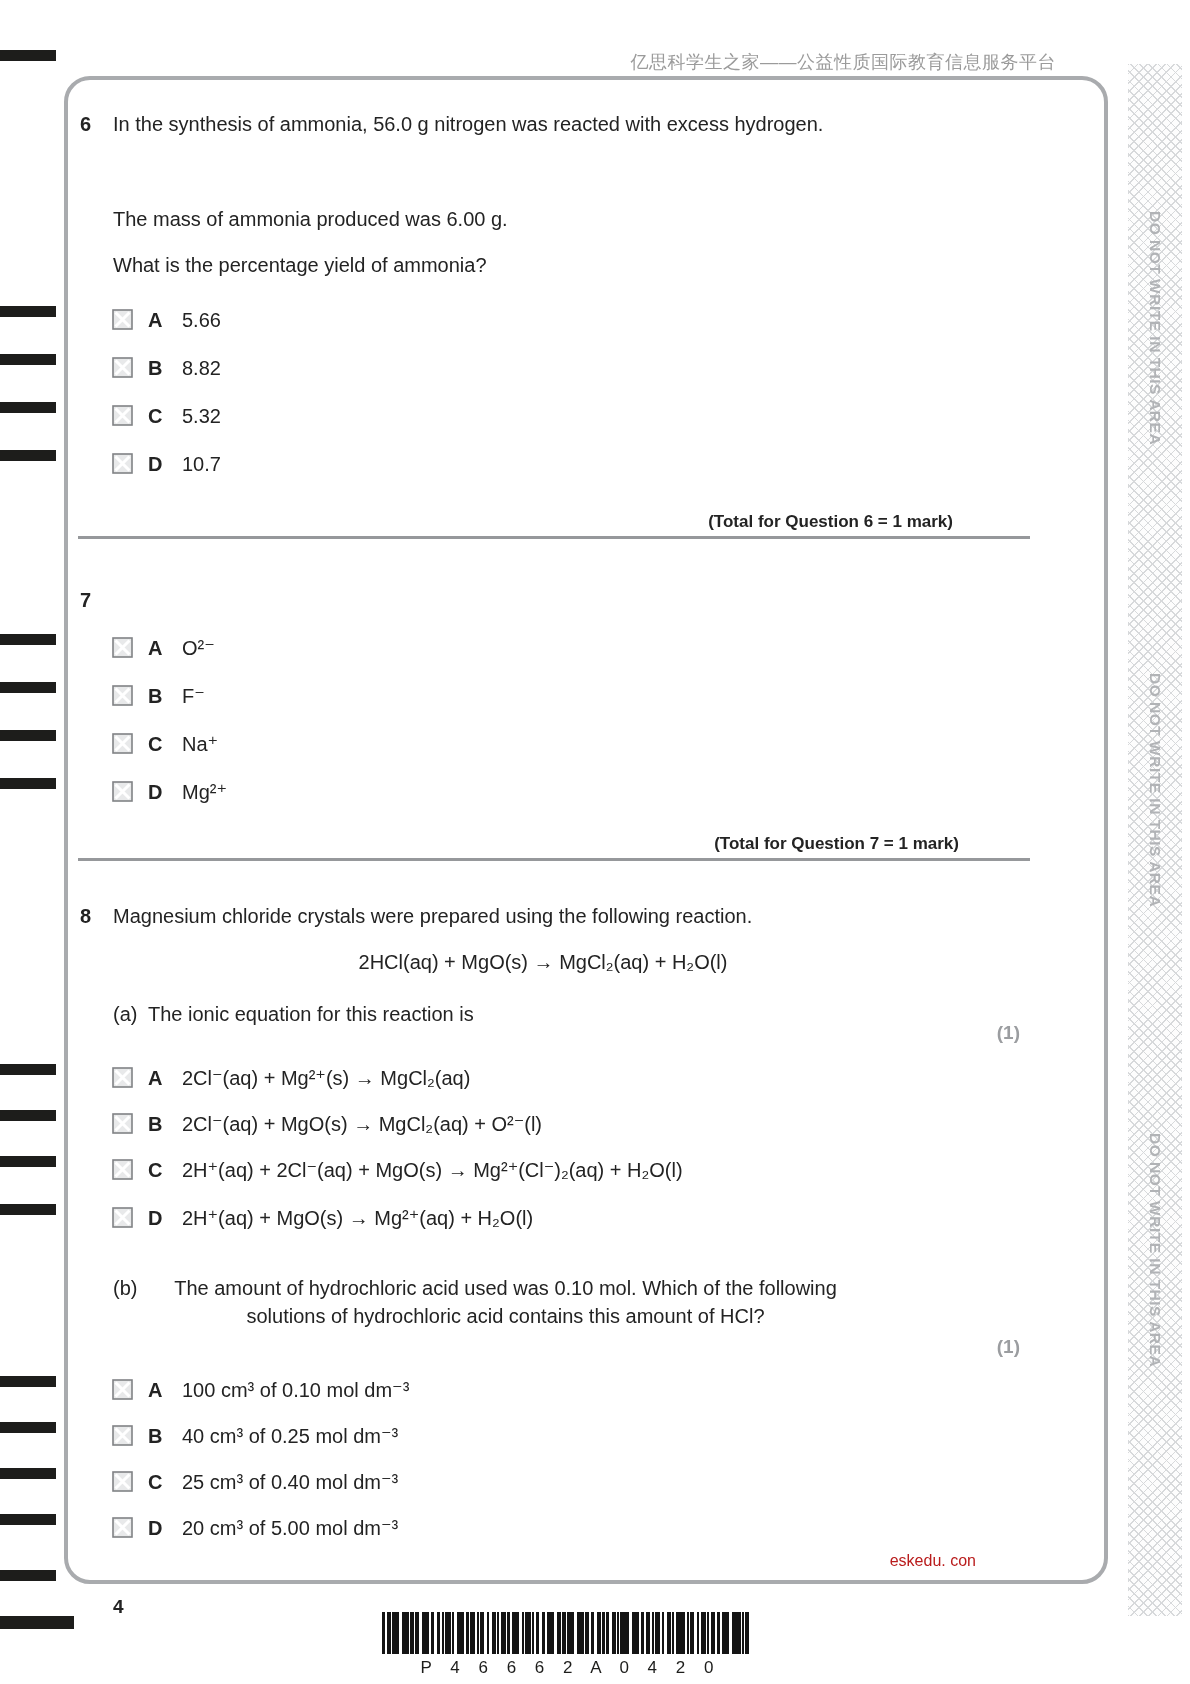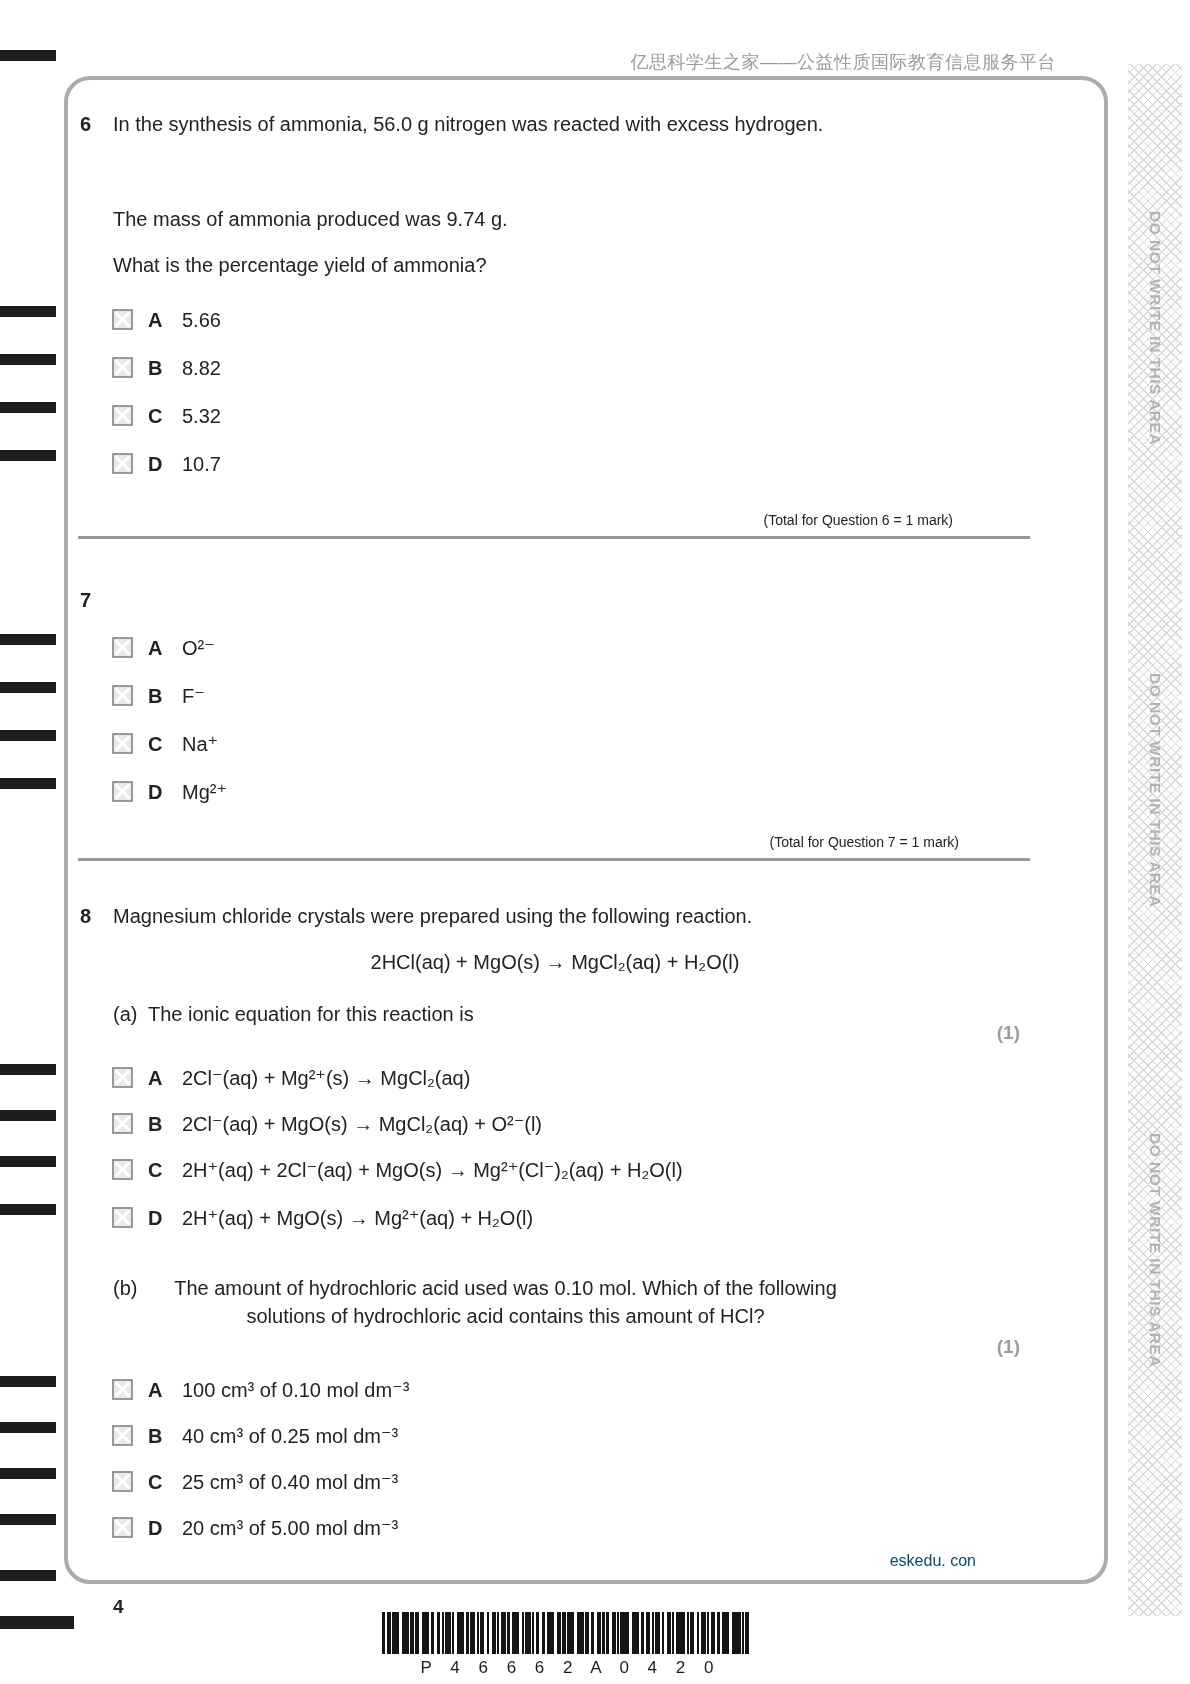--- a/index.html
+++ b/index.html
@@ -26,24 +26,24 @@
     writing-mode:vertical-rl;font-size:15.5px;font-weight:bold;color:#b1b3b6;letter-spacing:.5px;white-space:nowrap;
   }
   
   .row{display:flex;align-items:flex-start;font-size:20px;line-height:24px;}
   .qnum{font-weight:bold;width:33px;flex:0 0 33px;}
   .plabel{width:35px;flex:0 0 35px;}
   .opt{display:flex;align-items:flex-start;font-size:20px;line-height:24px;}
   .cbx{flex:0 0 21px;width:21px;height:21px;margin-top:1px;margin-right:15px;}
   .letter{font-weight:bold;width:34px;flex:0 0 34px;}
   .centered{text-align:center;font-size:20px;line-height:24px;}
-  .total{font-weight:normal;font-size:14px;}
+  .total{font-weight:bold;font-size:17px;}
   .rule{height:3px;background:#96989b;}
   .marks{font-weight:bold;font-size:19px;color:#9b9da0;}
-  .eskedu{font-size:16px;color:#0c4a6e;}
+  .eskedu{font-size:16px;color:#b91c1c;}
   .pagenum{font-weight:bold;font-size:19px;}
   .barcode{
     left:382px;top:1612px;width:370px;height:42px;background-color:#ffffff;
     background-image:
       repeating-linear-gradient(90deg,#141414 0 2px,transparent 2px 5px),
       repeating-linear-gradient(90deg,#141414 0 3px,transparent 3px 11px),
       repeating-linear-gradient(90deg,#141414 0 2px,transparent 2px 7px);
   }
   .barcode-text{left:382px;top:1658px;width:370px;text-align:center;font-size:17px;word-spacing:14px;color:#1d1d1b;}
   .wrapped{width:715px;text-align:center;}
@@ -81,21 +81,21 @@
   <div class="abs vlabel" style="top:178px">DO NOT WRITE IN THIS AREA</div>
   <div class="abs vlabel" style="top:640px">DO NOT WRITE IN THIS AREA</div>
   <div class="abs vlabel" style="top:1100px">DO NOT WRITE IN THIS AREA</div>
 
   <div class="abs content-box"></div>
 
   <div class="abs row" style="left:80px;top:112px;width:960px">
     <span class="qnum">6</span>
     <span>In the synthesis of ammonia, 56.0 g nitrogen was reacted with excess hydrogen.</span>
   </div>
-  <div class="abs row" style="left:113px;top:207px">The mass of ammonia produced was 9.74 g.</div>
+  <div class="abs row" style="left:113px;top:207px">The mass of ammonia produced was 6.00 g.</div>
   <div class="abs row" style="left:113px;top:253px">What is the percentage yield of ammonia?</div>
 
   <div class="abs opt" style="left:112px;top:308px">
     <span class="cbx"><svg width="21" height="21" viewBox="0 0 21 21">
           <rect x="1" y="1" width="19" height="19" fill="#e8e9ea" stroke="#808285" stroke-width="1.6"></rect>
           <path d="M3.5 3.5 L17.5 17.5 M17.5 3.5 L3.5 17.5" stroke="#ffffff" stroke-width="3"></path>
         </svg></span>
     <span class="letter">A</span>
     <span>5.66</span>
   </div>
@@ -164,21 +164,21 @@
     <span>Mg²⁺</span>
   </div>
 
   <div class="abs total" style="top:834px;right:231px">(Total for Question 7 = 1 mark)</div>
   <div class="abs rule" style="left:78px;top:858px;width:952px"></div>
 
   <div class="abs row" style="left:80px;top:904px;width:960px">
     <span class="qnum">8</span>
     <span>Magnesium chloride crystals were prepared using the following reaction.</span>
   </div>
-  <div class="abs centered" style="left:100px;top:950px;width:910px">2HCl(aq) + MgO(s) → MgCl₂(aq) + H₂O(l)</div>
+  <div class="abs centered" style="left:88px;top:950px;width:910px">2HCl(aq) + MgO(s) → MgCl₂(aq) + H₂O(l)</div>
 
   <div class="abs row" style="left:113px;top:1002px;width:900px">
     <span class="plabel">(a)</span>
     <span>The ionic equation for this reaction is</span>
   </div>
   <div class="abs marks" style="top:1022px;right:170px">(1)</div>
 
   <div class="abs opt" style="left:112px;top:1066px">
     <span class="cbx"><svg width="21" height="21" viewBox="0 0 21 21">
           <rect x="1" y="1" width="19" height="19" fill="#e8e9ea" stroke="#808285" stroke-width="1.6"></rect>

